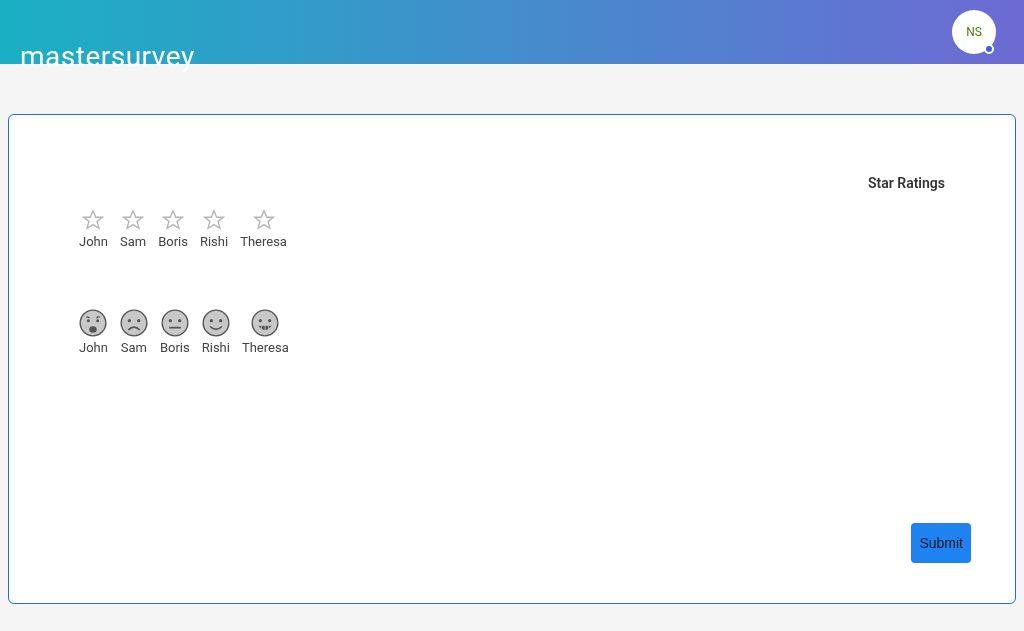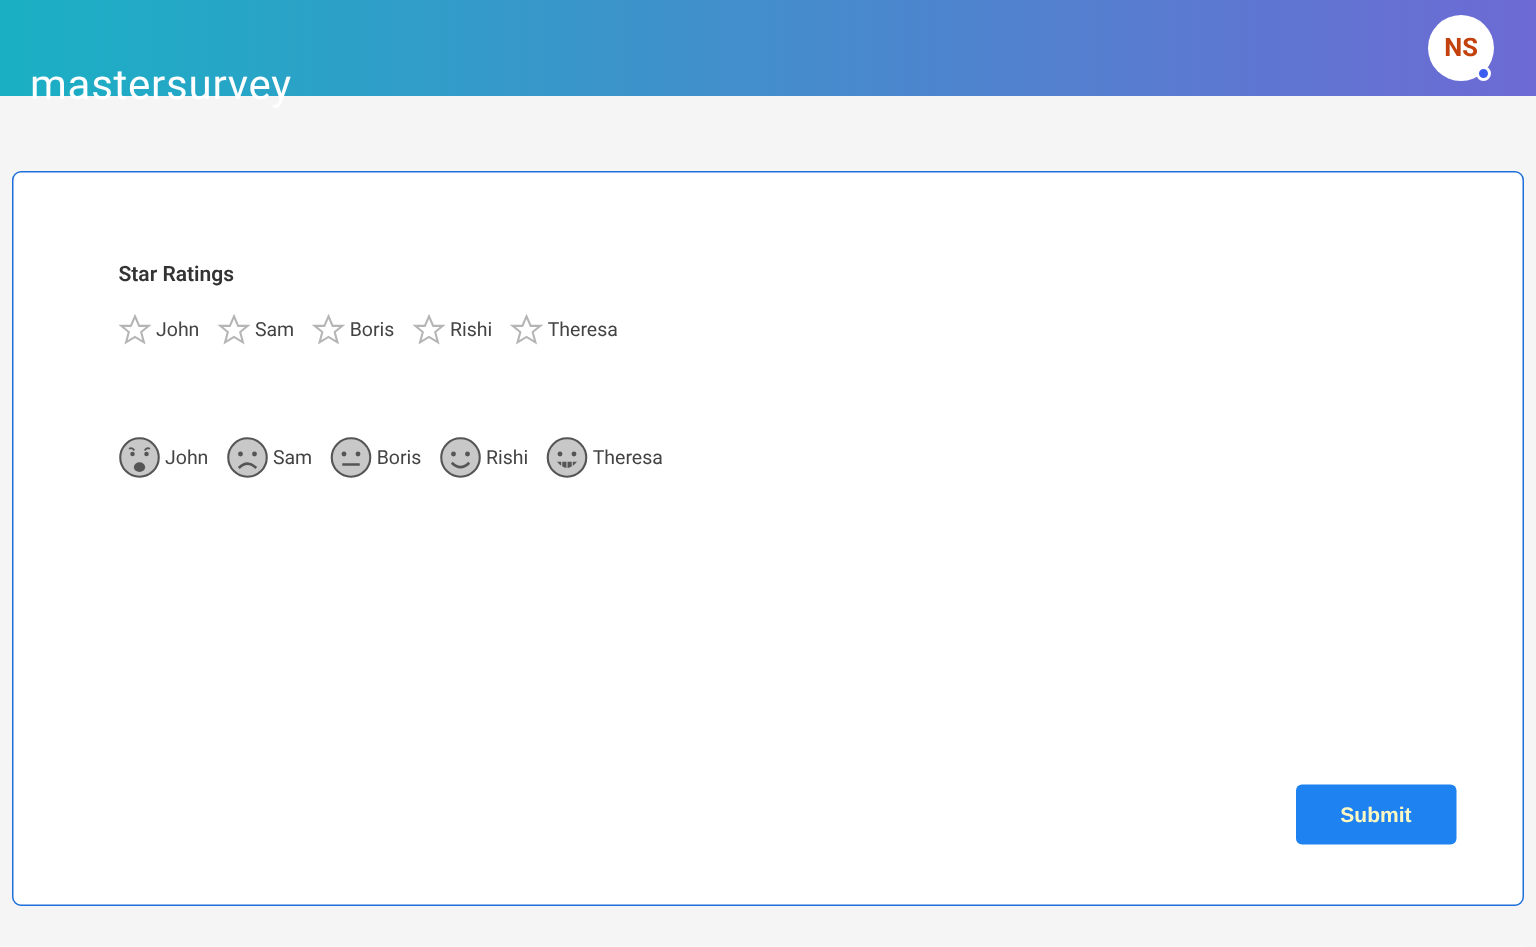--- a/index.html
+++ b/index.html
@@ -27,23 +27,23 @@
     }
     .avatar-wrap {
       position: relative;
       width: 44px;
       height: 44px;
       border-radius: 50%;
       background: #fff;
       display: flex;
       align-items: center;
       justify-content: center;
-      color: #c2410c;
-      font-weight: 700;
-      font-size: 17px;
+      color: #4d7c0f;
+      font-weight: 400;
+      font-size: 12px;
       cursor: pointer;
     }
     .avatar-badge {
       position: absolute;
       bottom: 0px;
       right: 2px;
       width: 10px;
       height: 10px;
       border-radius: 50%;
       background: #3b5df0;
@@ -58,32 +58,34 @@
       border-radius: 6px;
       padding: 60px 70px 24px 70px;
       min-height: 490px;
       position: relative;
     }
     .section-title {
       font-size: 14px;
       font-weight: 600;
       color: #333;
       margin-bottom: 18px;
+      text-align: right;
     }
     .star-row, .emoji-row {
       display: flex;
       align-items: center;
       gap: 12px;
       flex-wrap: wrap;
     }
     .star-item, .emoji-item {
       display: flex;
       align-items: center;
       gap: 3px;
       cursor: pointer;
+      flex-direction: column;
     }
     .star-icon {
       width: 22px;
       height: 22px;
     }
     .star-label {
       font-size: 13px;
       color: #522;
       color: #444;
     }
@@ -151,25 +153,25 @@
       font-size: 13px;
       color: #444;
     }
     .submit-row {
       position: absolute;
       right: 44px;
       bottom: 40px;
     }
     .submit-btn {
       background: #1e82f0;
-      color: #fef9c3;
+      color: #0f172a;
       border: none;
-      padding: 12px 30px;
+      padding: 12px 8px;
       font-size: 14px;
-      font-weight: 700;
+      font-weight: 400;
       border-radius: 4px;
       cursor: pointer;
     }
   </style>
 </head>
 <body>
 
 <div class="header">
   <div class="logo">mastersurvey</div>
   <div class="avatar-wrap">

